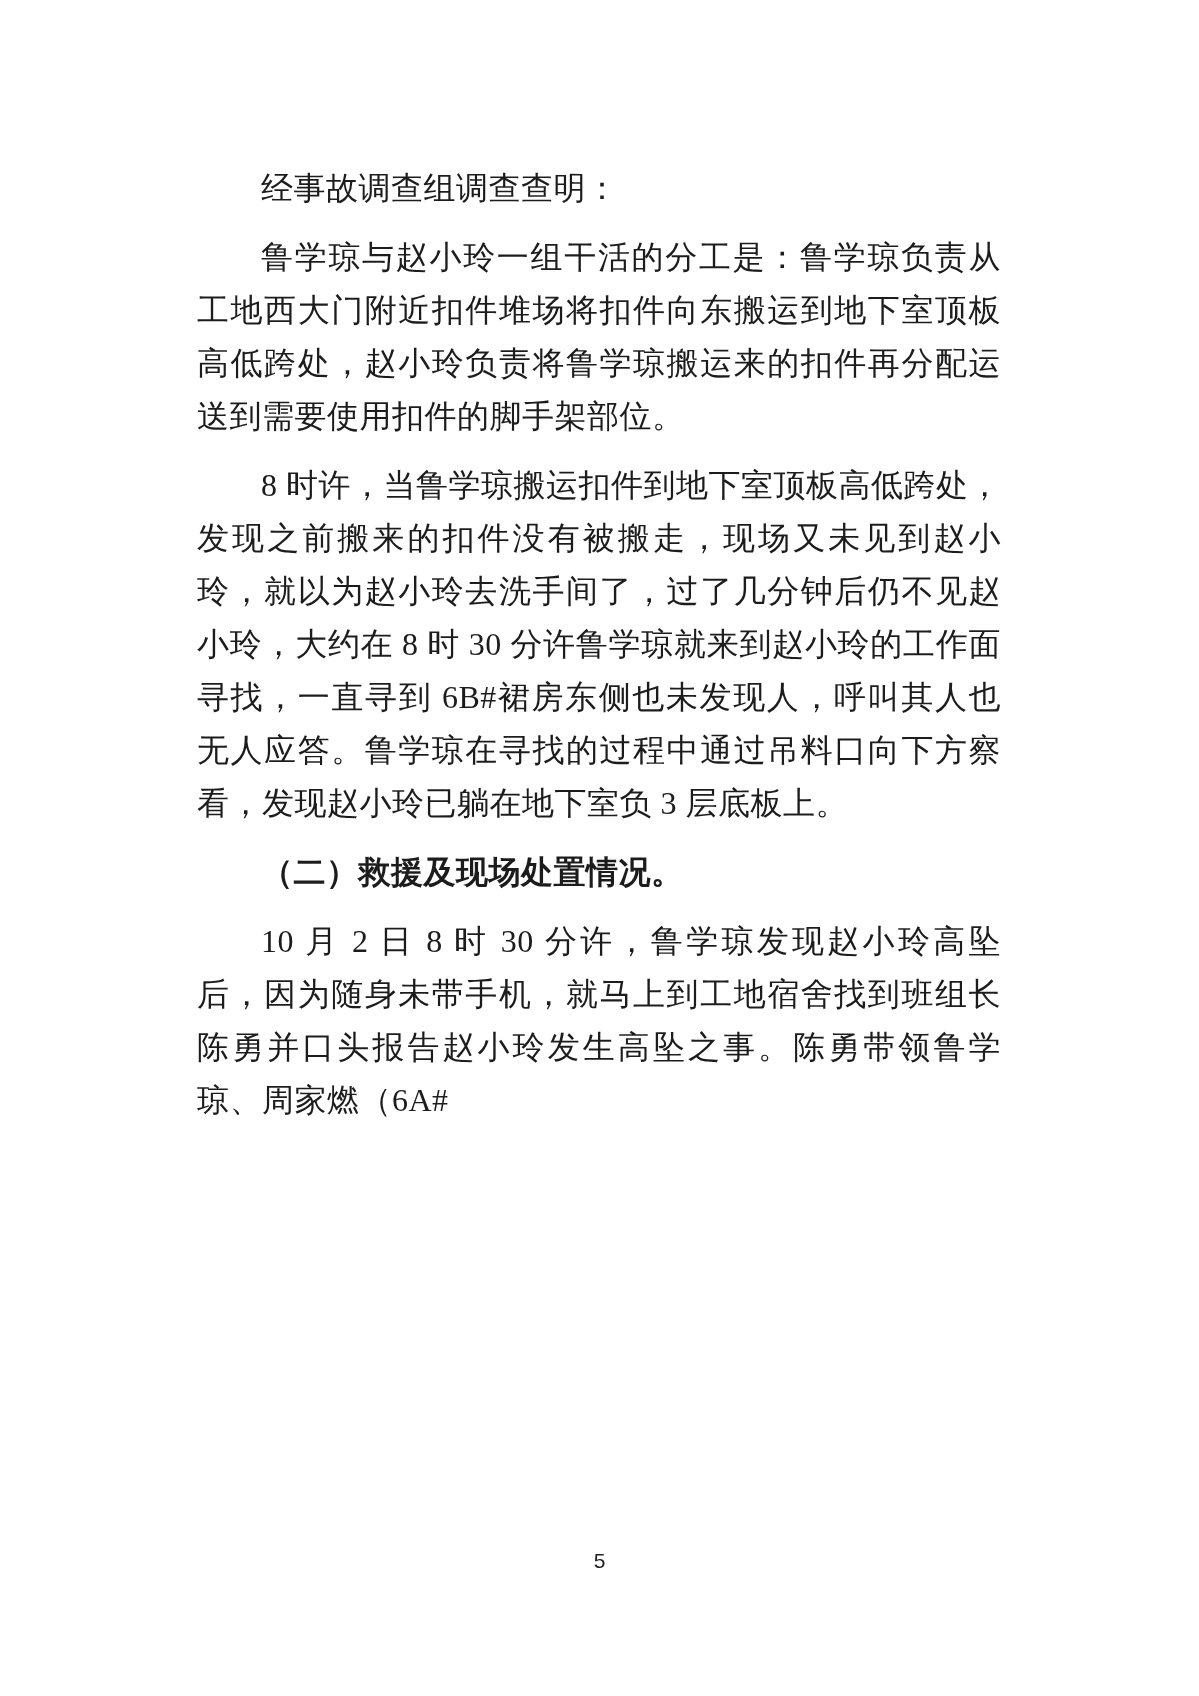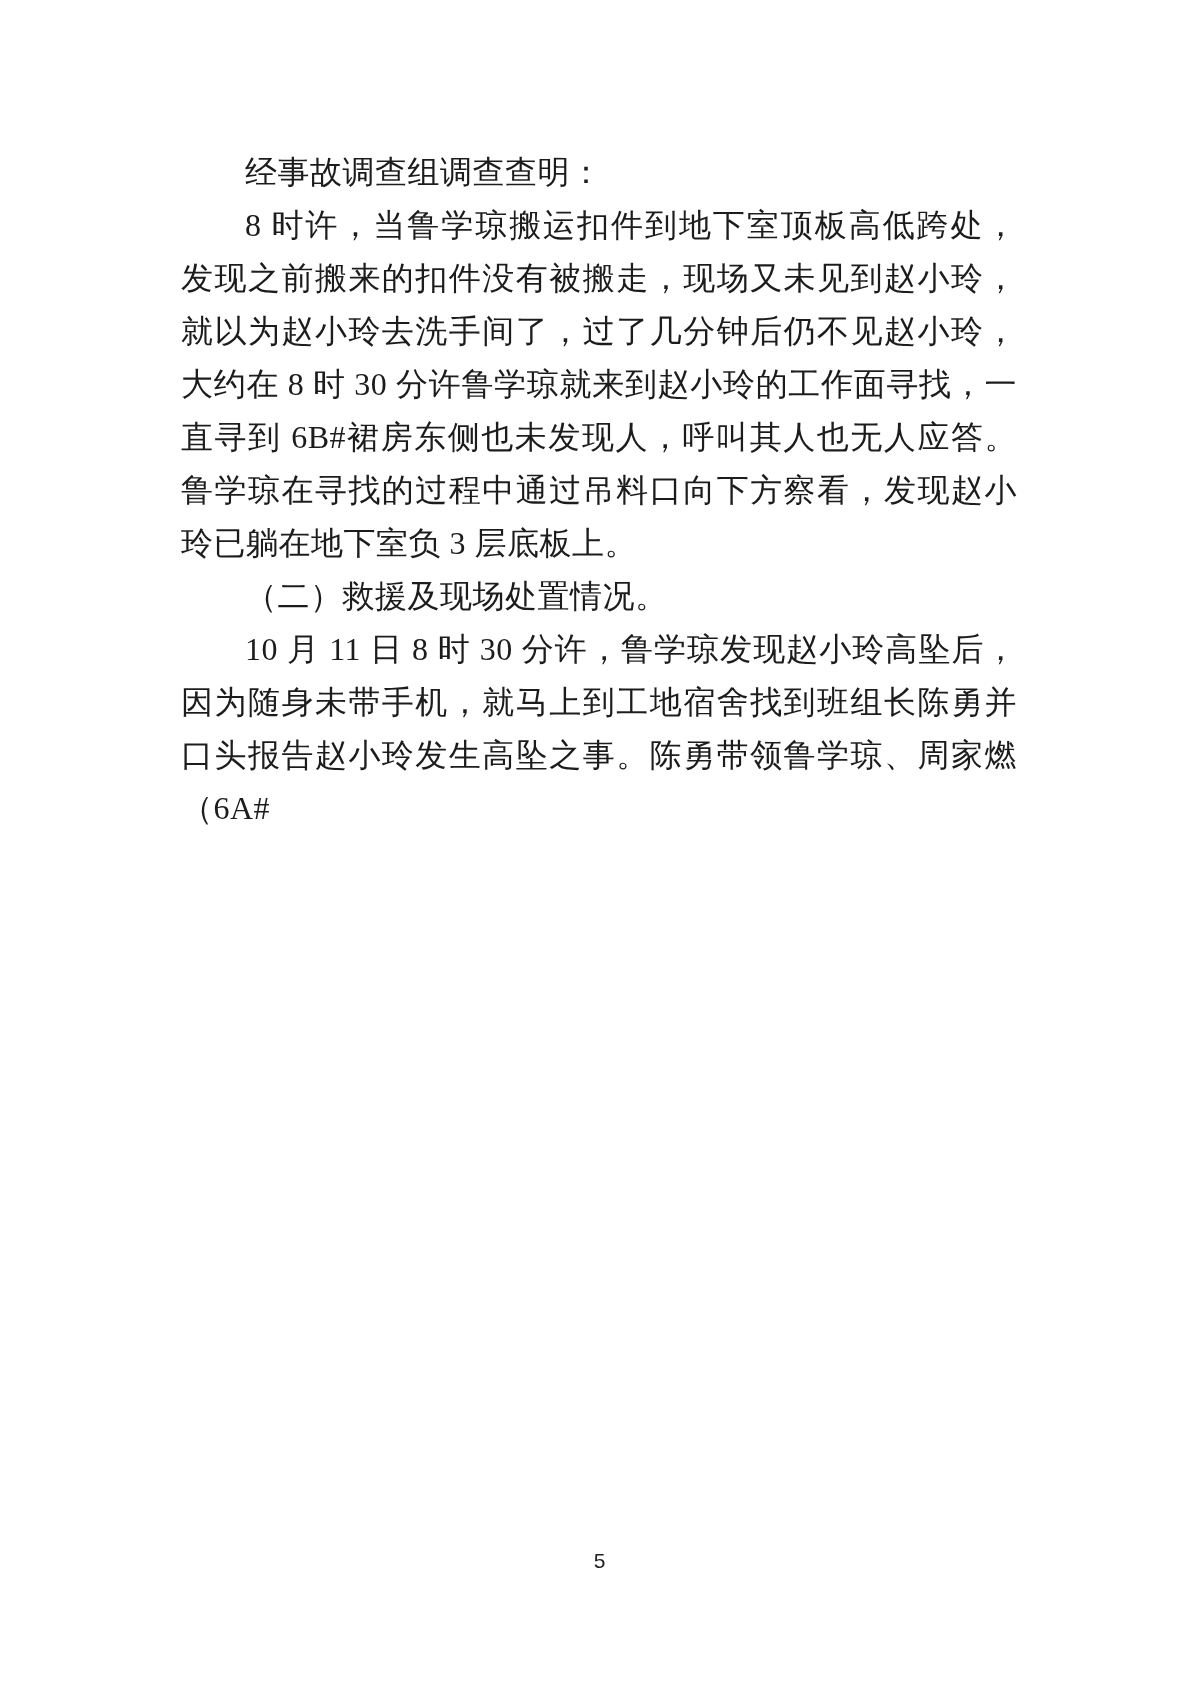--- a/index.html
+++ b/index.html
@@ -21,43 +21,44 @@
     left: 181px;
     top: 146px;
     width: 836px;
     font-size: 32px;
     line-height: 53px;
     text-align: justify;
     text-justify: inter-character;
     letter-spacing: 0.5px;
   }
   .doc-body p {
-    margin: 0;
+    margin: 16px;
     padding: 0;
     text-indent: 2em;
   }
   .doc-body p.heading {
-    font-weight: 400;
+    font-weight: 700;
   }
   .page-number {
     position: absolute;
     left: 0;
     top: 1549px;
     width: 100%;
     text-align: center;
     font-family: "Liberation Sans", sans-serif;
     font-size: 21px;
     color: #222222;
   }
 </style>
 </head>
 <body>
 
 <div class="page">
   <div class="doc-body">
     <p>经事故调查组调查查明：</p>
+    <p>鲁学琼与赵小玲一组干活的分工是：鲁学琼负责从工地西大门附近扣件堆场将扣件向东搬运到地下室顶板高低跨处，赵小玲负责将鲁学琼搬运来的扣件再分配运送到需要使用扣件的脚手架部位。</p>
     <p>8 时许，当鲁学琼搬运扣件到地下室顶板高低跨处，发现之前搬来的扣件没有被搬走，现场又未见到赵小玲，就以为赵小玲去洗手间了，过了几分钟后仍不见赵小玲，大约在 8 时 30 分许鲁学琼就来到赵小玲的工作面寻找，一直寻到 6B#裙房东侧也未发现人，呼叫其人也无人应答。鲁学琼在寻找的过程中通过吊料口向下方察看，发现赵小玲已躺在地下室负 3 层底板上。</p>
     <p class="heading">（二）救援及现场处置情况。</p>
-    <p>10 月 11 日 8 时 30 分许，鲁学琼发现赵小玲高坠后，因为随身未带手机，就马上到工地宿舍找到班组长陈勇并口头报告赵小玲发生高坠之事。陈勇带领鲁学琼、周家燃（6A#</p>
+    <p>10 月 2 日 8 时 30 分许，鲁学琼发现赵小玲高坠后，因为随身未带手机，就马上到工地宿舍找到班组长陈勇并口头报告赵小玲发生高坠之事。陈勇带领鲁学琼、周家燃（6A#</p>
   </div>
 
   <div class="page-number">5</div>
 </div>
 
 </body></html>

